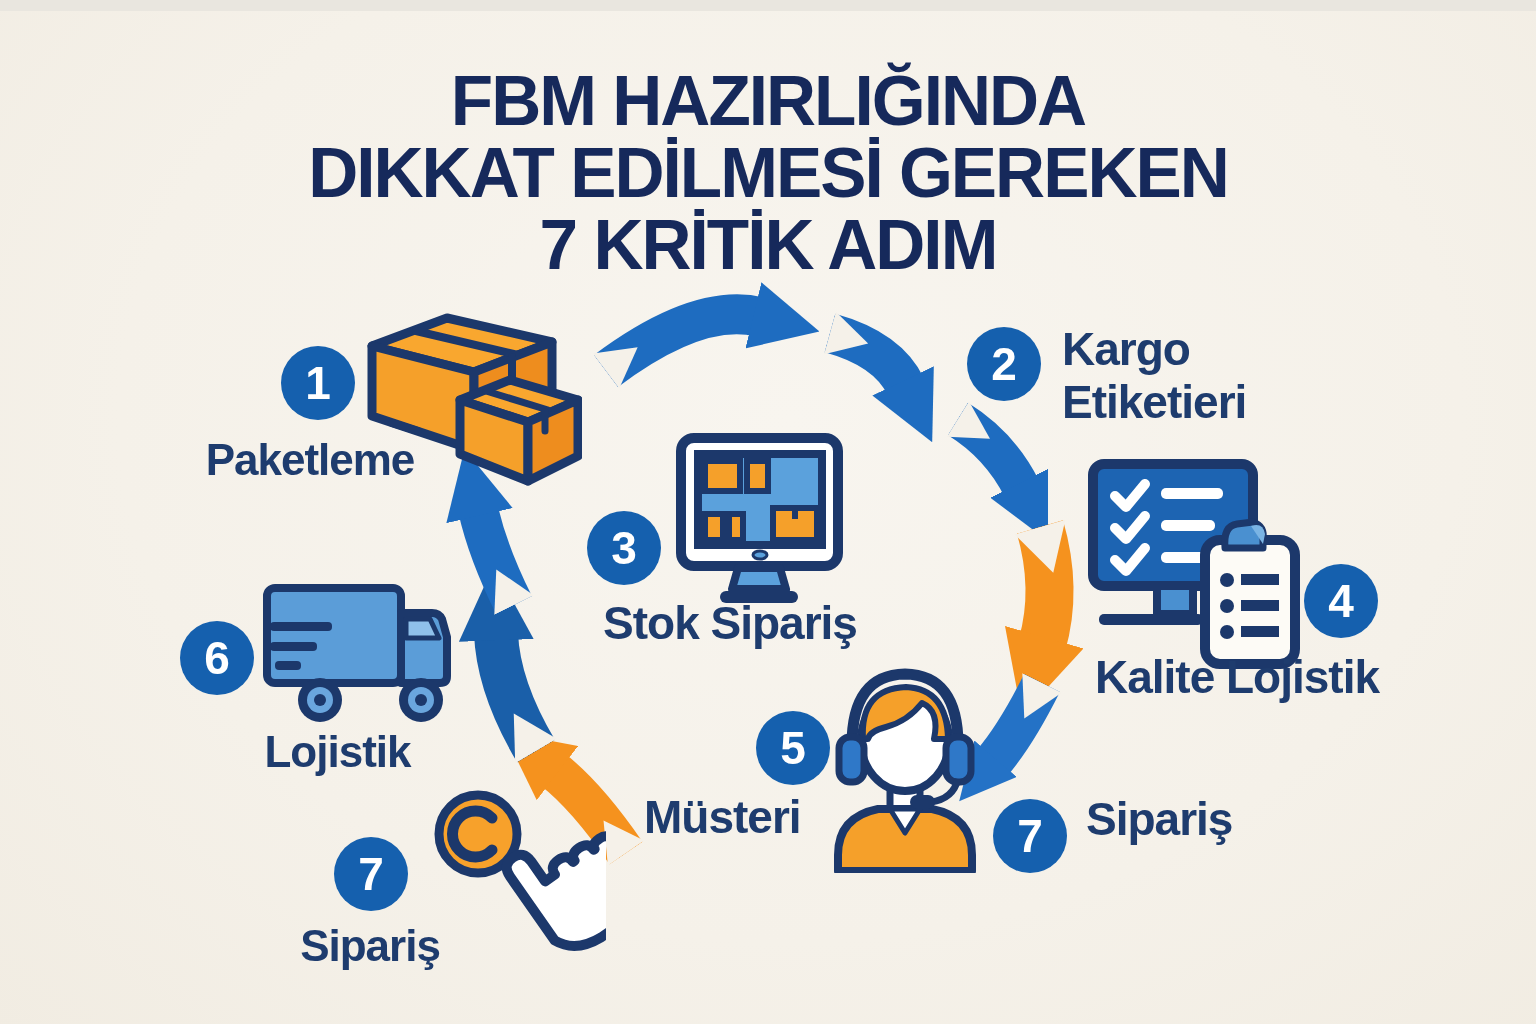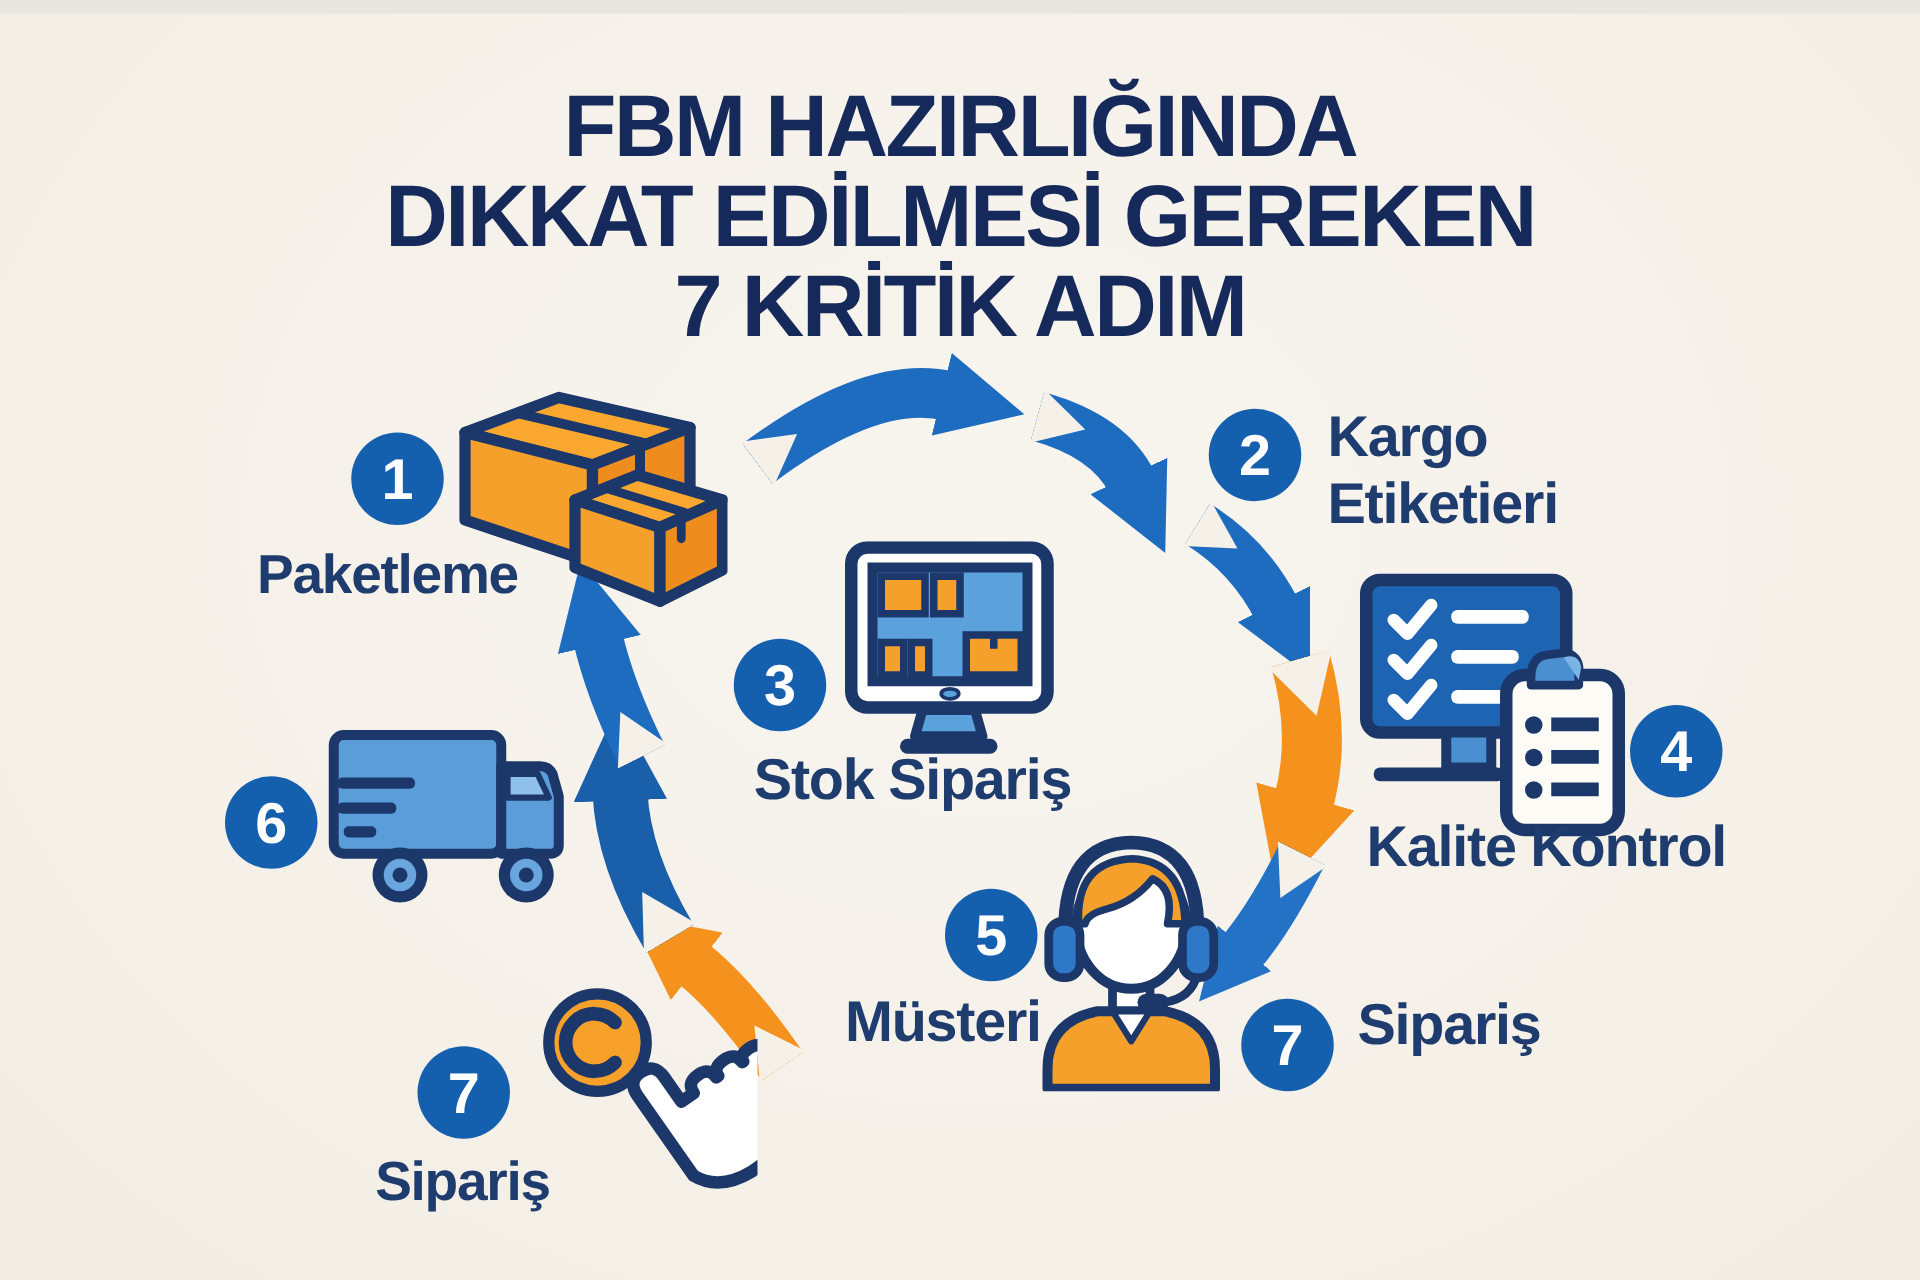--- a/index.html
+++ b/index.html
@@ -75,26 +75,27 @@
 
   <div class="abs label center" style="left:175px;top:424px;width:270px;">Paketleme</div>
 
   <div class="abs label two" style="left:1062px;top:312px;">
     <div>Kargo</div>
     <div>Etiketieri</div>
   </div>
 
   <div class="abs label two center" style="left:585px;top:586px;width:290px;">Stok Sipariş</div>
 
-  <div class="abs label two center" style="left:1087px;top:640px;width:300px;">Kalite Kontrol</div>
-
-  <div class="abs label two" style="left:676px;top:780px;">
+  <div class="abs label two center" style="left:1087px;top:640px;width:300px;">Kalite Lojistik</div>
+
+  <div class="abs label two" style="left:644px;top:780px;">
     <div>Müsteri</div>
   </div>
 
+  <div class="abs label center" style="left:240px;top:716px;width:195px;">Lojistik</div>
 
   <div class="abs label center" style="left:280px;top:910px;width:180px;">Sipariş</div>
 
   <div class="abs label two" style="left:1086px;top:782px;">
     <div>Sipariş</div>
   </div>
 
   <svg class="abs icon" style="left:352px;top:293px;" width="230" height="182" viewBox="0 0 230 182">
     <g stroke="#1c386b" stroke-width="9" stroke-linejoin="round">
       <path d="M20,42 L95,14 L200,38 L122,68 Z" fill="#f9a72f"></path>

